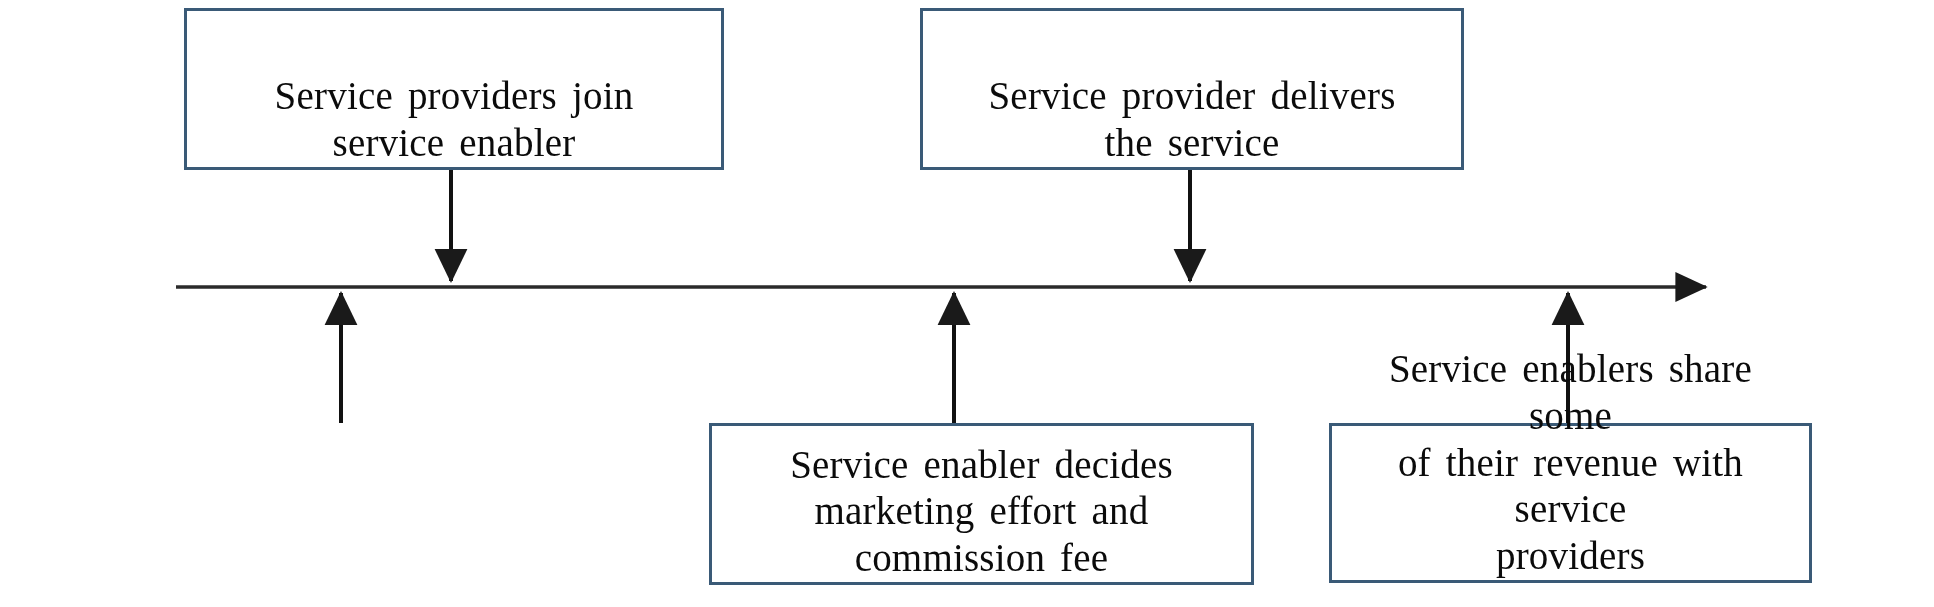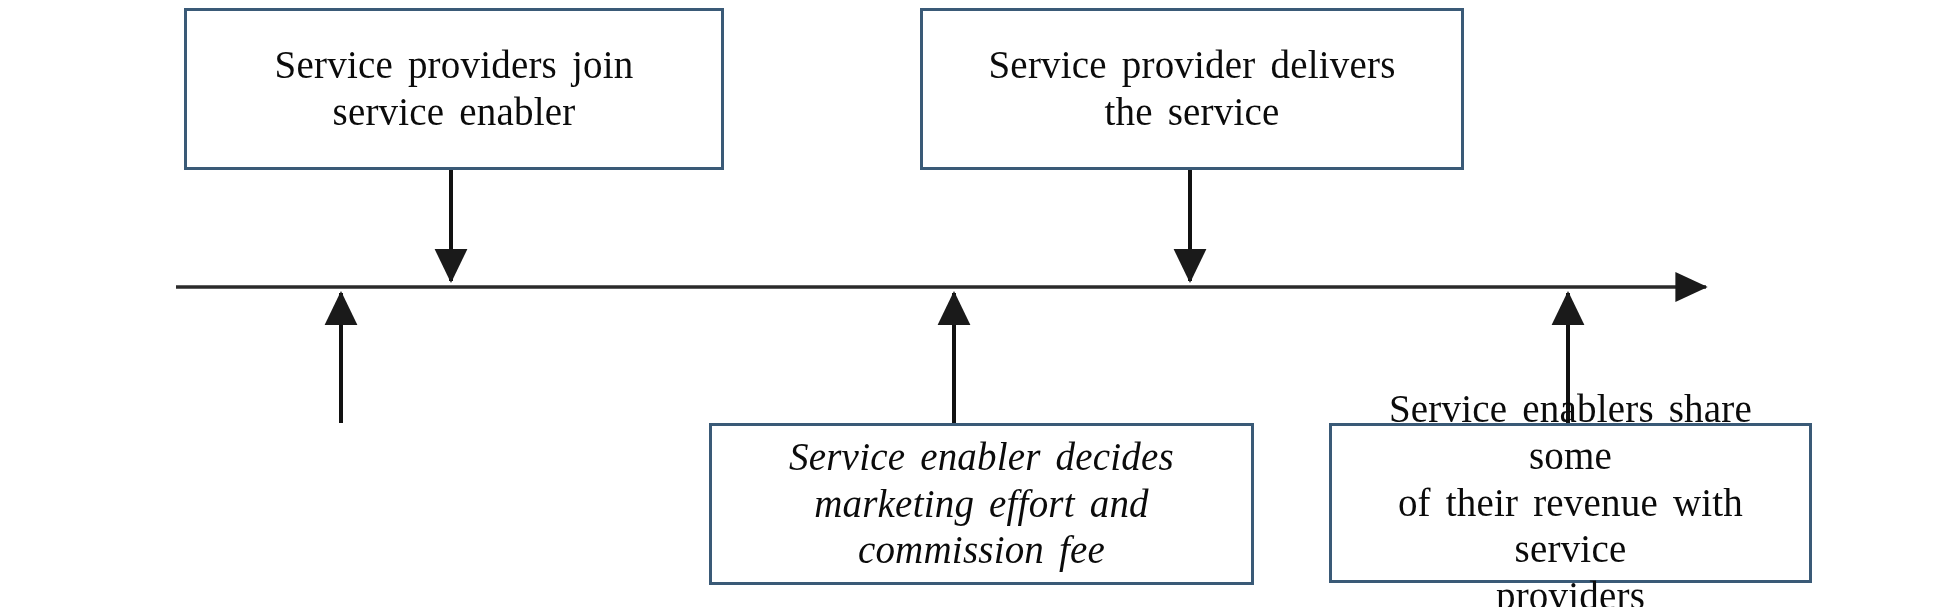--- a/index.html
+++ b/index.html
@@ -14,40 +14,40 @@
     background: #ffffff;
     overflow: hidden;
     font-family: "Liberation Serif", "DejaVu Serif", serif;
   }
   .node-box {
     position: absolute;
     box-sizing: border-box;
     border: 3px solid #3a5a77;
     background: #ffffff;
     display: flex;
-    align-items: center;
+    align-items: flex-end;
     justify-content: center;
     text-align: center;
     color: #0b0b0b;
     font-size: 39px;
     line-height: 1.20;
     letter-spacing: 0.2px;
     word-spacing: 5px;
     padding: 0 14px;
   }
   .node-box .node-text {
     display: block;
     width: 100%;
   }
   
   #box-top-1 { left: 184px; top: 8px;  width: 540px; height: 162px; }
   #box-top-2 { left: 920px; top: 8px;  width: 544px; height: 162px; }
   
   #box-bot-1 { left: 68px;   top: 423px; width: 548px; height: 162px; }
-  #box-bot-2 { left: 709px;  top: 423px; width: 545px; height: 162px; font-style: italic; }
+  #box-bot-2 { left: 709px;  top: 423px; width: 545px; height: 162px; }
   #box-bot-3 { left: 1329px; top: 423px; width: 483px; height: 160px; }
 
   
   #wiring {
     position: absolute;
     left: 0; top: 0;
     width: 1934px;
     height: 607px;
     pointer-events: none;
   }

